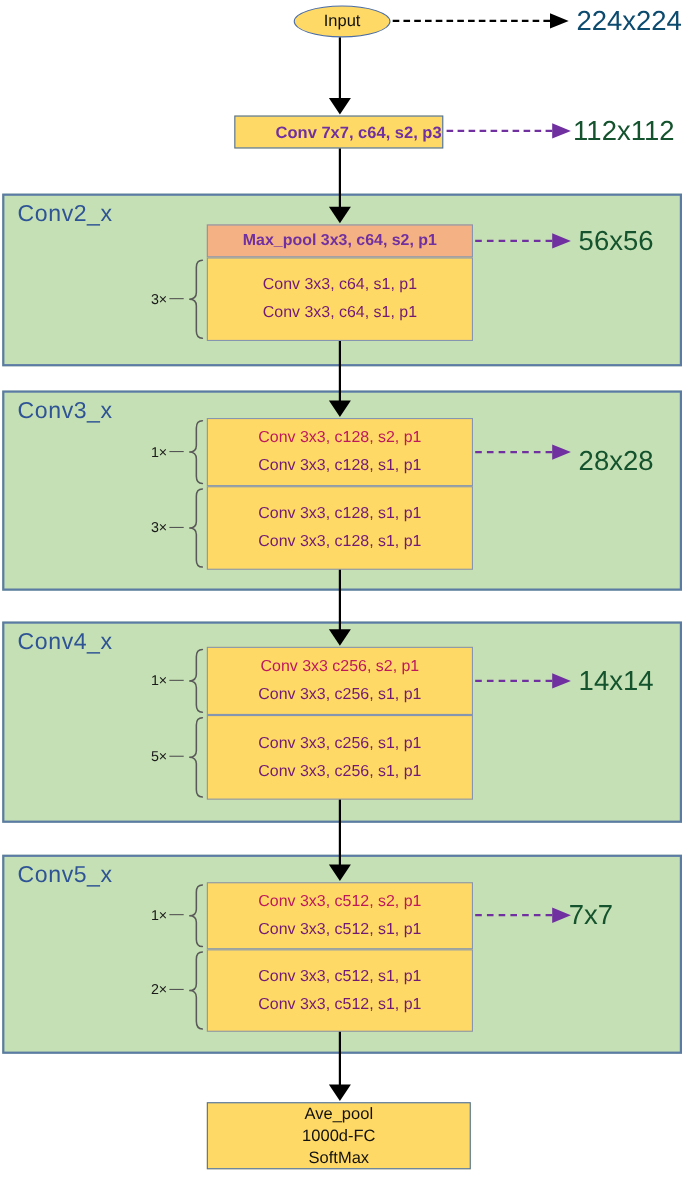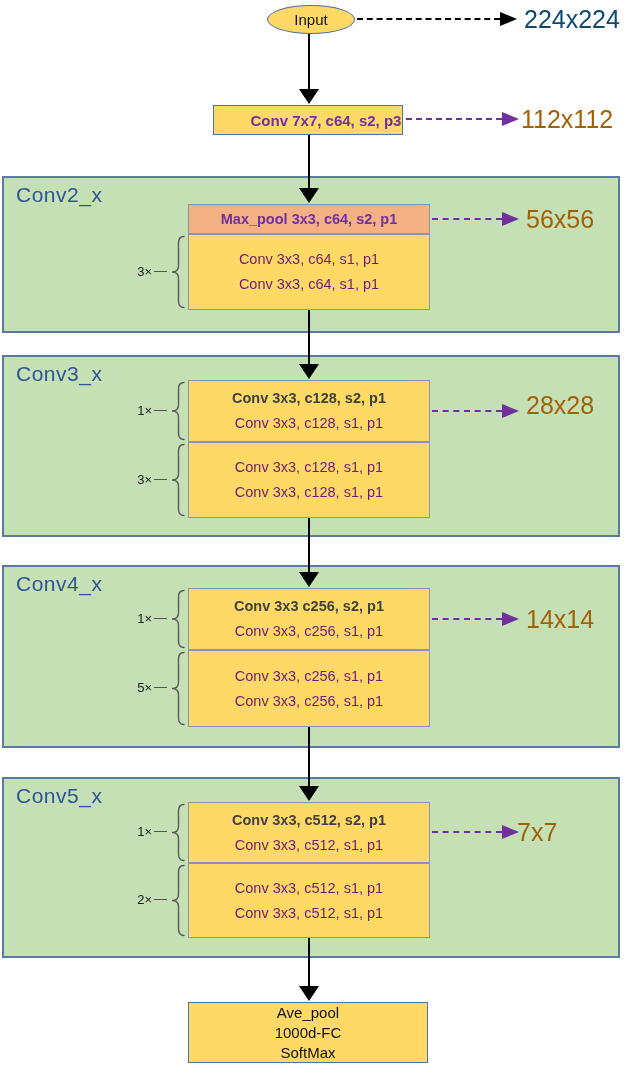--- a/index.html
+++ b/index.html
@@ -17,21 +17,21 @@
   }
   .box{
     position:absolute;box-sizing:border-box;border:1.5px solid #8496b0;
     display:flex;flex-direction:column;align-items:center;justify-content:center;
     text-align:center;
   }
   .yellow{background:#ffd966;}
   .orange{background:#f4b183;}
   .blue-border{border:1.5px solid #4a72ab;}
   .ln{font-size:14.5px;color:#701a75;line-height:25px;white-space:nowrap;}
-  .hl{font-weight:bold;color:#404040;}
+  .hl{font-weight:normal;color:#be185d;}
   .pool-ln{font-size:14.5px;font-weight:bold;color:#7030a0;line-height:27px;white-space:nowrap;}
   .stem-ln{font-size:15px;font-weight:bold;color:#7030a0;white-space:nowrap;}
   .head-ln{font-size:15px;color:#111111;line-height:20px;white-space:nowrap;}
   .ellipse{
     position:absolute;left:267px;top:5px;width:88px;height:29px;
     background:#ffd966;border:1.5px solid #4a6da7;border-radius:50%;
     box-sizing:border-box;display:flex;align-items:center;justify-content:center;
     font-size:15px;color:#111111;
   }
   .hline{position:absolute;height:0;border-top:2.5px dashed #7030a0;}
@@ -42,21 +42,21 @@
     border-left:17px solid #7030a0;
   }
   .hhead.black{border-left-color:#000000;}
   .vline{position:absolute;width:0;border-left:2.5px solid #000000;}
   .vhead{
     position:absolute;width:0;height:0;left:299px;
     border-left:10px solid transparent;border-right:10px solid transparent;
     border-top:15px solid #000000;
   }
   .size-label{
-    position:absolute;font-size:25px;line-height:30px;color:#a16207;white-space:nowrap;
+    position:absolute;font-size:25px;line-height:30px;color:#14532d;white-space:nowrap;
   }
   .size-label.black{color:#0c4a6e;}
   .repeat{
     position:absolute;left:118px;width:34px;text-align:right;
     font-size:13px;line-height:18px;color:#1a1a1a;white-space:nowrap;
   }
   .tick{position:absolute;left:154px;width:13px;height:0;border-top:1.5px solid #555555;}
   .brace{position:absolute;left:170px;width:16px;}
   .brace path{stroke:#595959;stroke-width:1.4;fill:none;stroke-linecap:round;}
 </style>
@@ -119,21 +119,21 @@
   </svg>
   <div class="tick" style="top:410px;"></div>
   <div class="repeat" style="top:402px;">1×</div>
   <svg class="brace" style="top:443px;" width="16" height="74" viewBox="0 0 16 74">
     <path d="M14,1.5 Q8.5,1.5 8.5,8 L8.5,31 Q8.5,37 2,37 Q8.5,37 8.5,43 L8.5,66 Q8.5,72.5 14,72.5"></path>
   </svg>
   <div class="tick" style="top:479px;"></div>
   <div class="repeat" style="top:471px;">3×</div>
   <div class="hline" style="left:432px;top:410px;width:70px;"></div>
   <div class="hhead" style="left:502px;top:404px;"></div>
-  <div class="size-label" style="left:526px;top:390px;">28x28</div>
+  <div class="size-label" style="left:526px;top:404px;">28x28</div>
 
   <div class="box yellow" style="left:188px;top:588px;width:242px;height:62px;">
     <span class="ln hl">Conv 3x3 c256, s2, p1</span>
     <span class="ln">Conv 3x3, c256, s1, p1</span>
   </div>
   <div class="box yellow" style="left:188px;top:650px;width:242px;height:77px;">
     <span class="ln">Conv 3x3, c256, s1, p1</span>
     <span class="ln">Conv 3x3, c256, s1, p1</span>
   </div>
   <svg class="brace" style="top:589px;" width="16" height="60" viewBox="0 0 16 60">

